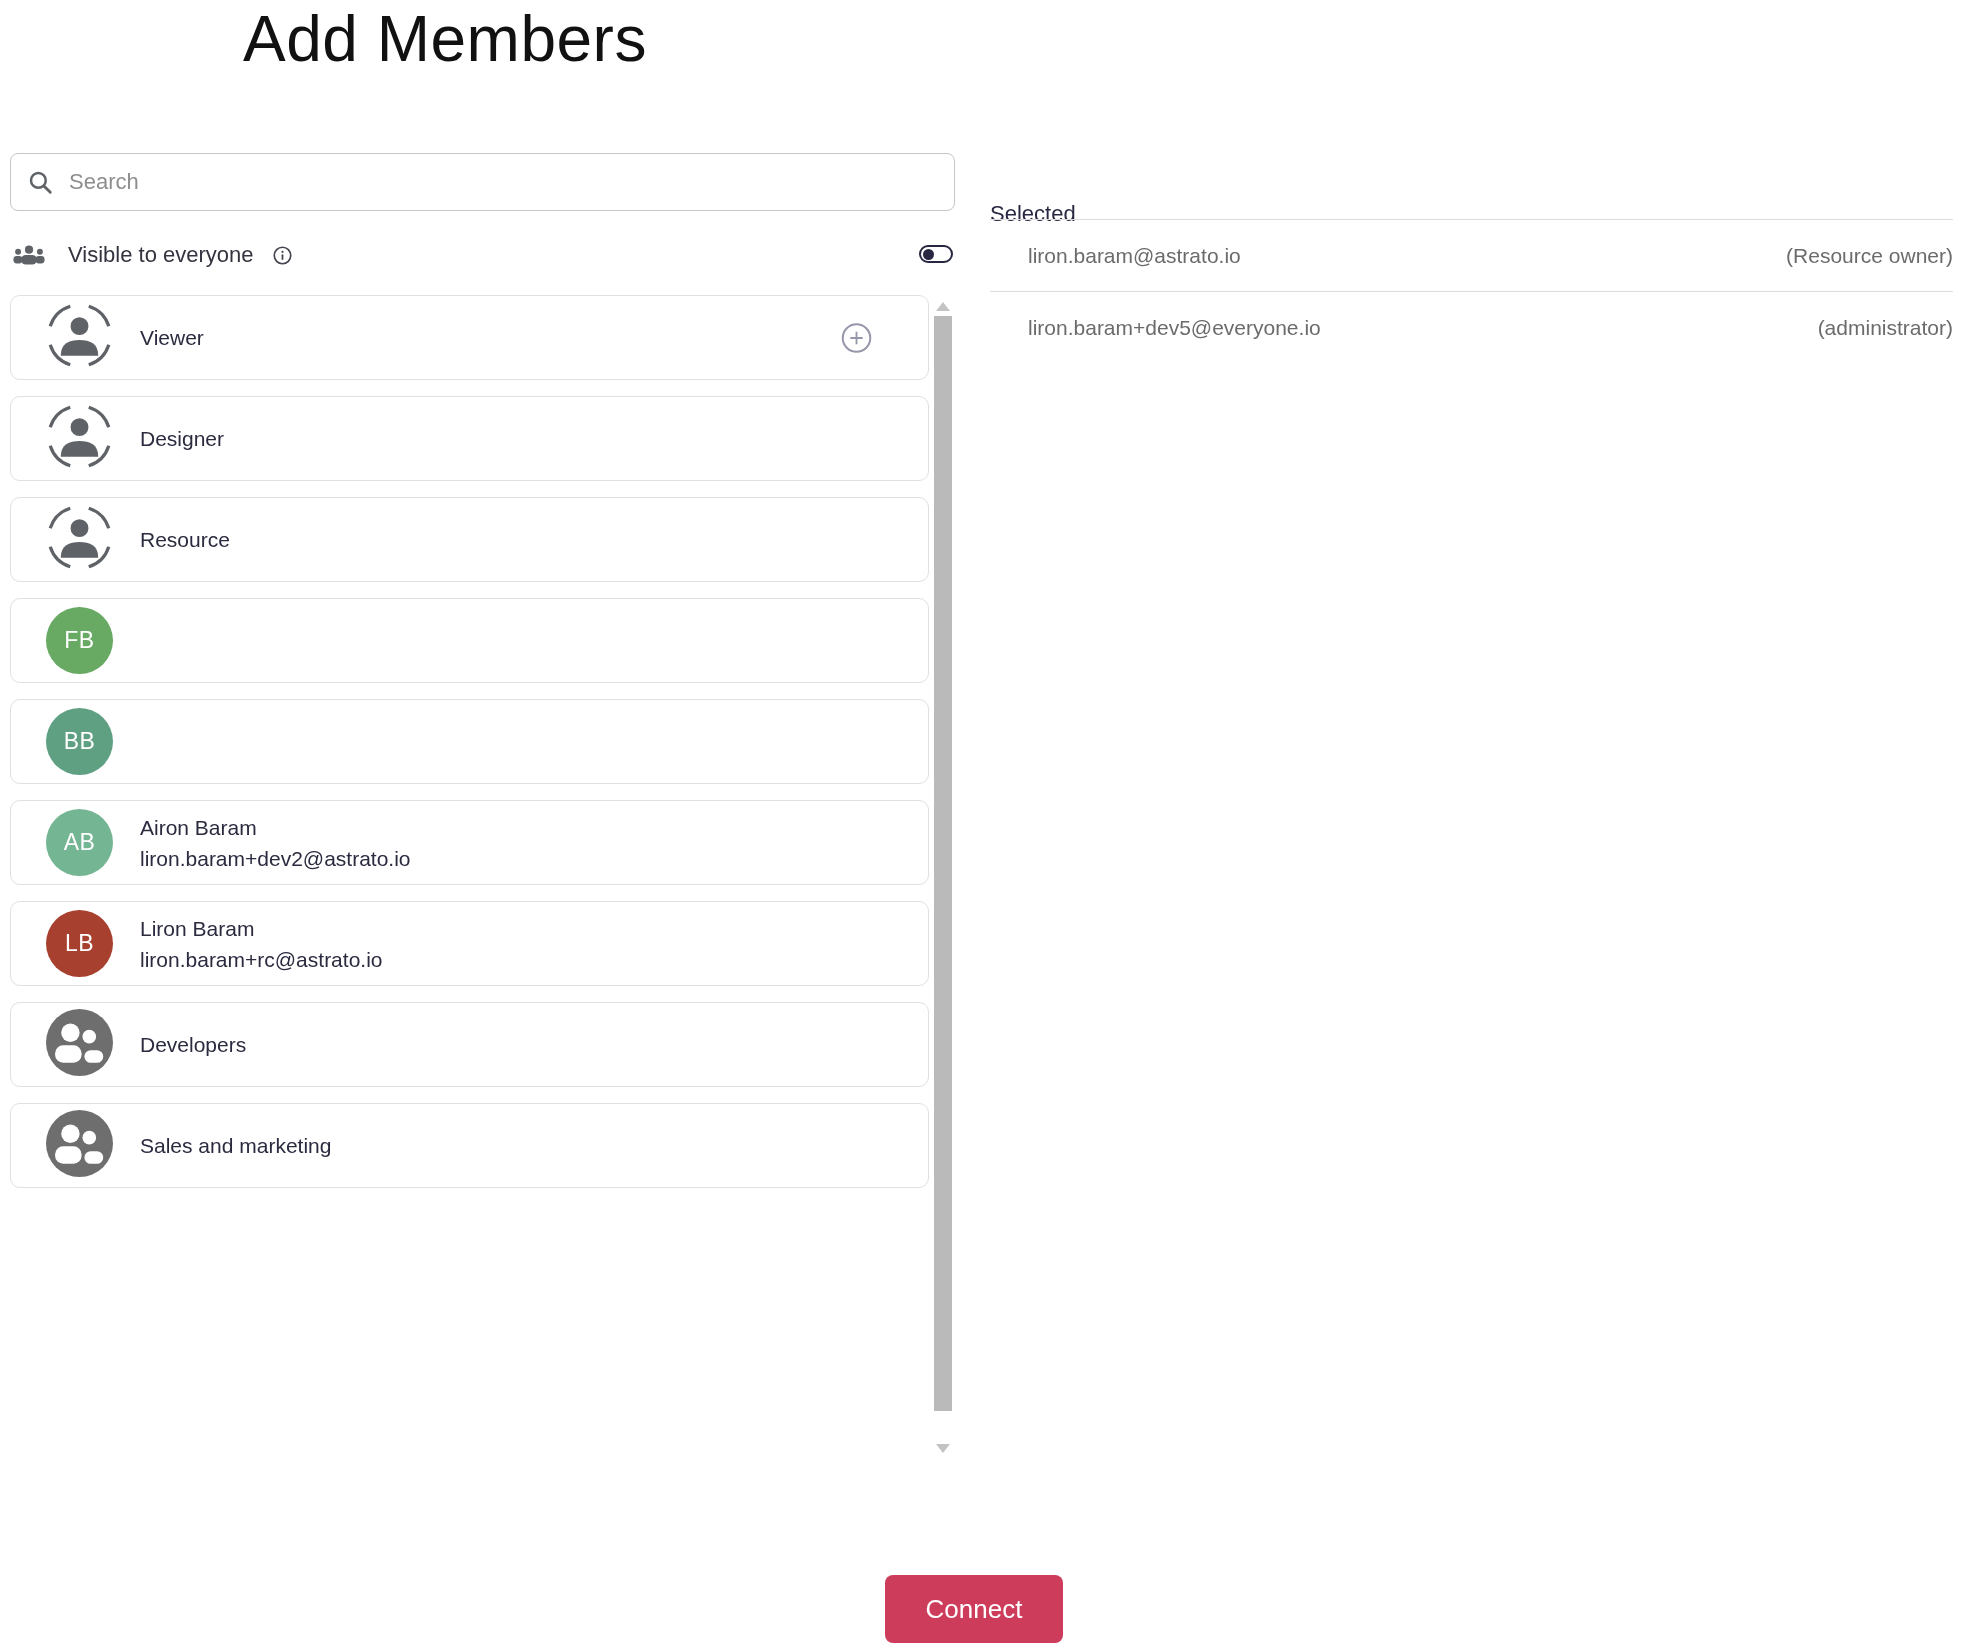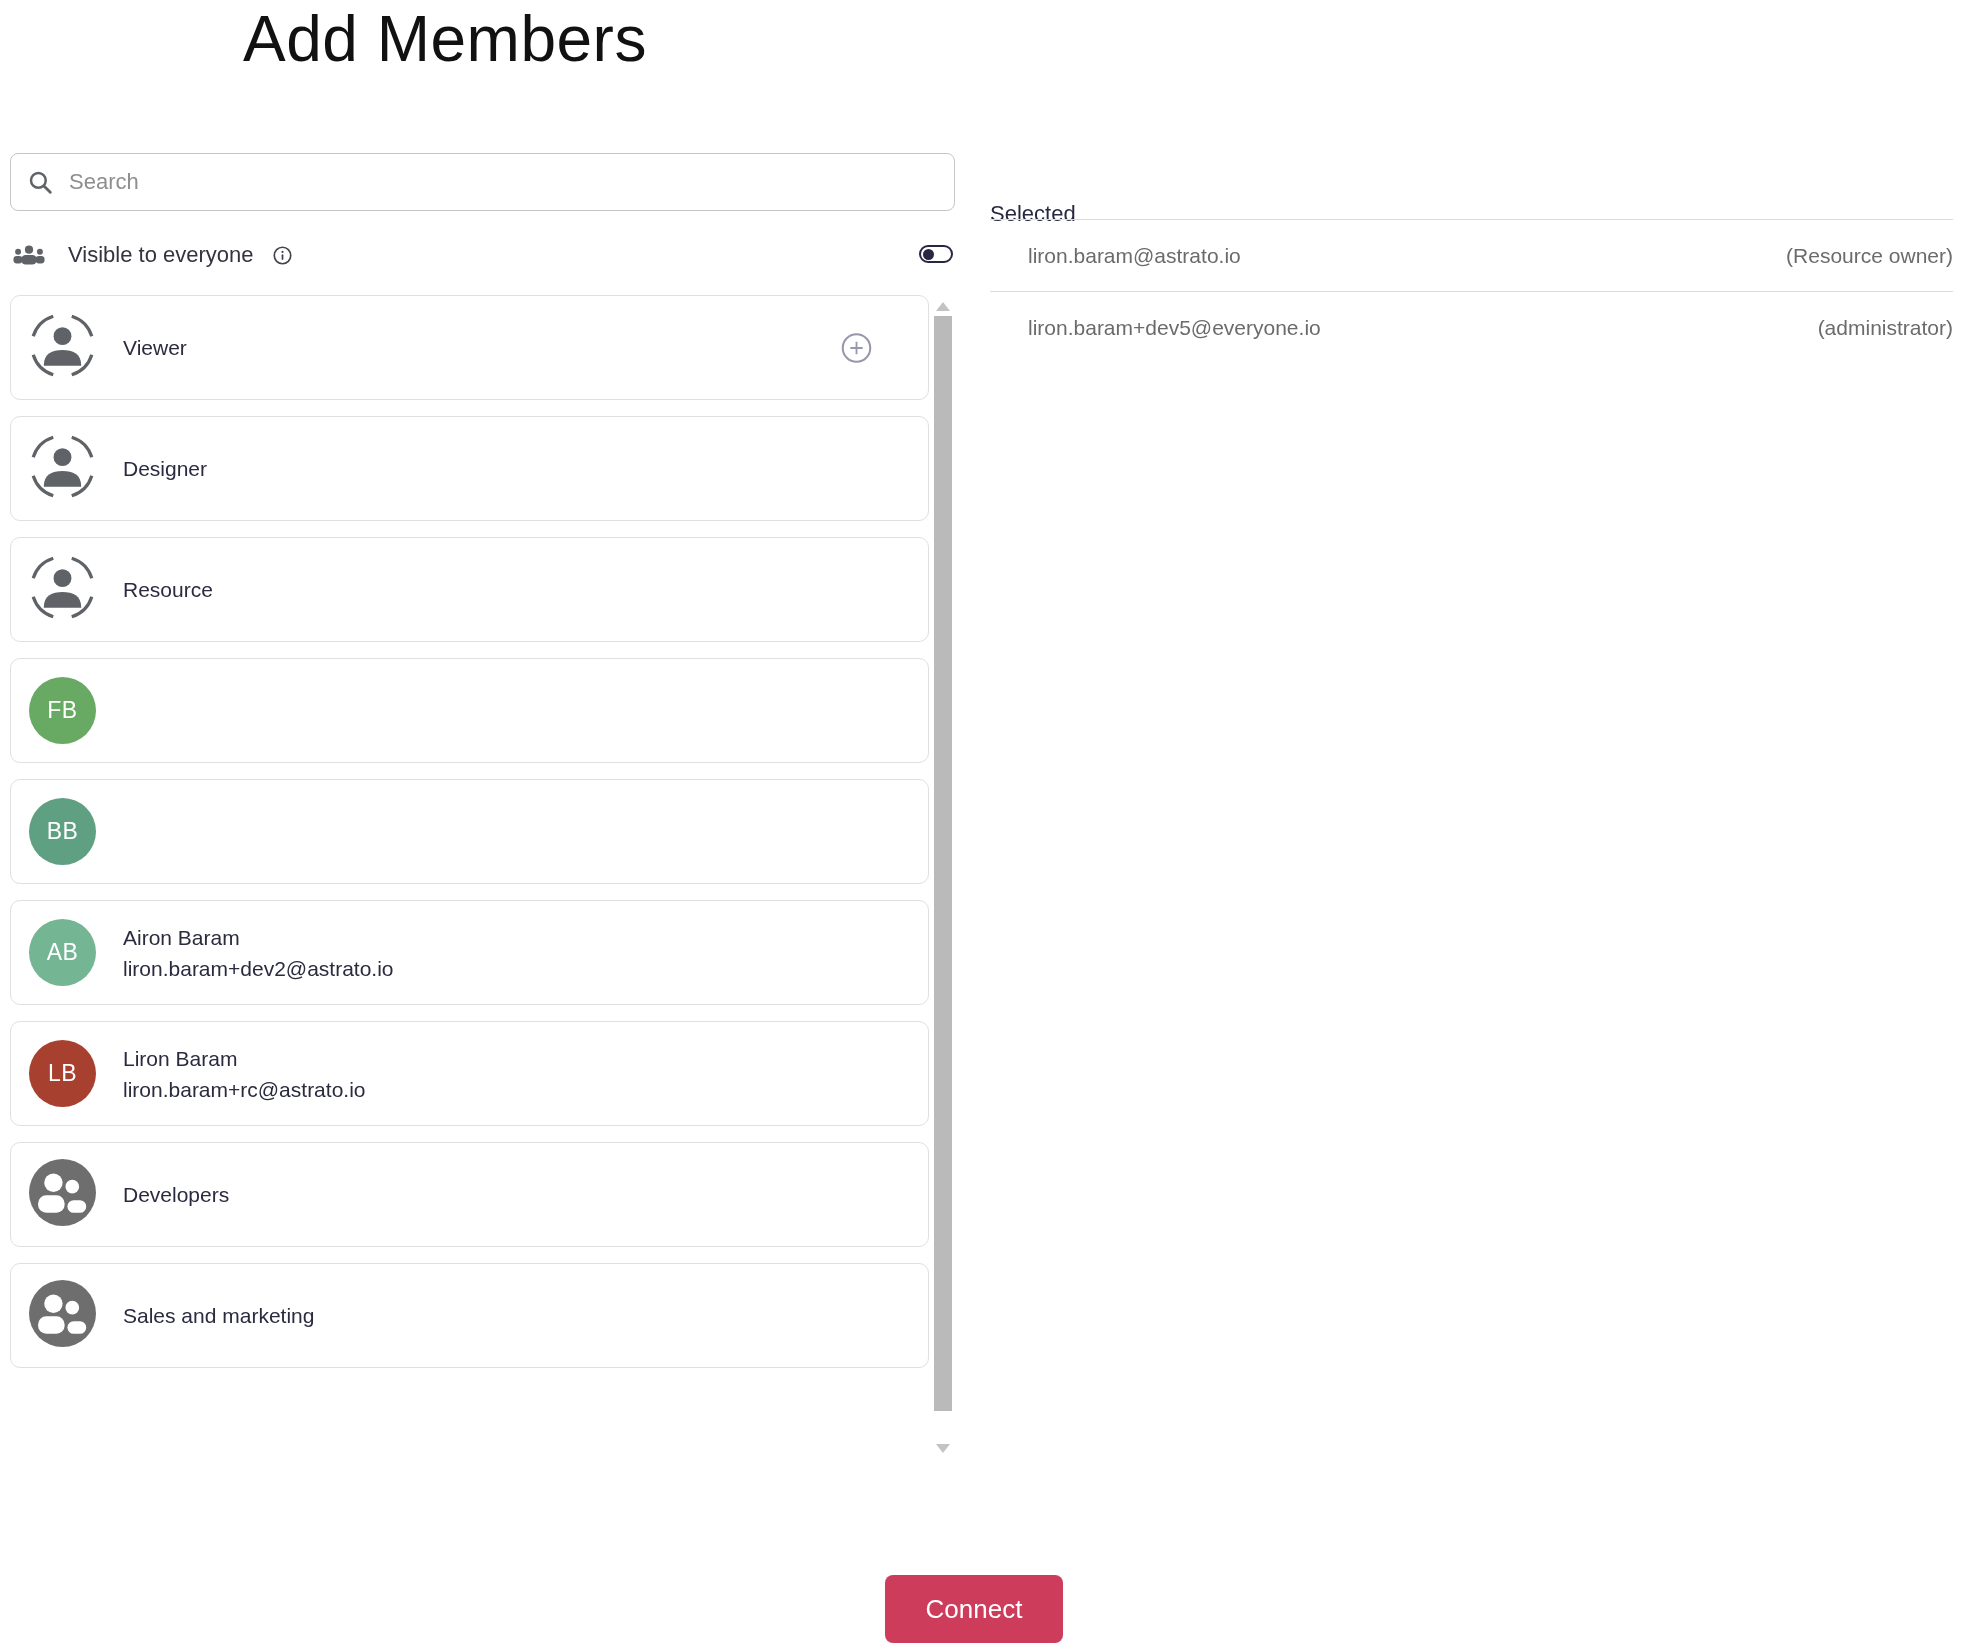--- a/index.html
+++ b/index.html
@@ -46,23 +46,23 @@
   .toggle .knob {
     position:absolute; left:1.5px; top:1.5px; width:11px; height:11px;
     border-radius:50%; background:#272741;
   }
 
   
   .list-viewport {
     left:10px; top:295px; width:945px; height:1160px; overflow:hidden;
   }
   .card {
-    width:919px; height:105px; margin-bottom:16px;
+    width:919px; height:85px; margin-bottom:16px;
     border:1px solid #e0e0e0; border-radius:10px; background:#fff;
-    display:flex; align-items:center; padding:0 18px; position:relative;
+    display:flex; align-items:center; padding:0 35px; position:relative;
   }
   .card-label { font-size:21px; color:#2b2b40; margin-left:27px; }
   .role-ic, .avatar, .group-av { flex:0 0 auto; }
   .avatar {
     width:67px; height:67px; border-radius:50%;
     display:flex; align-items:center; justify-content:center;
     color:#ffffff; font-size:23px; letter-spacing:0.5px;
   }
   .user-lines { margin-left:27px; display:flex; flex-direction:column; justify-content:center; }
   .user-name { font-size:21px; color:#2b2b40; line-height:31px; }

